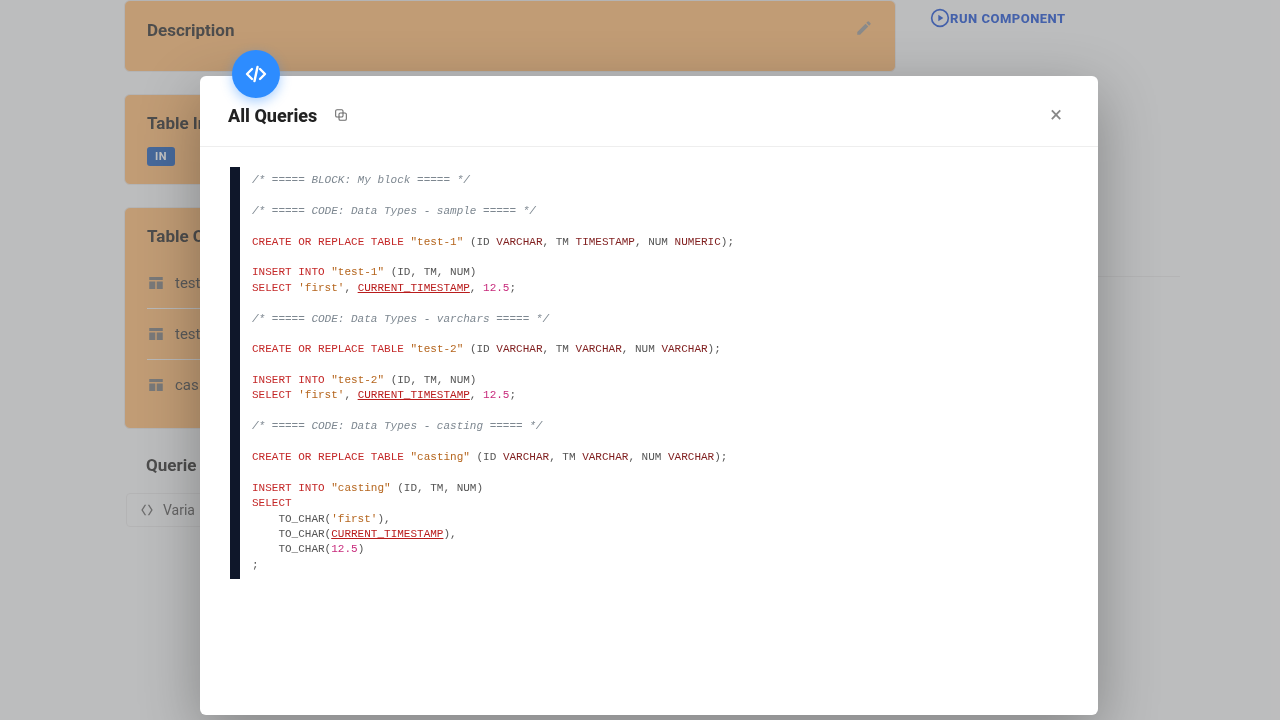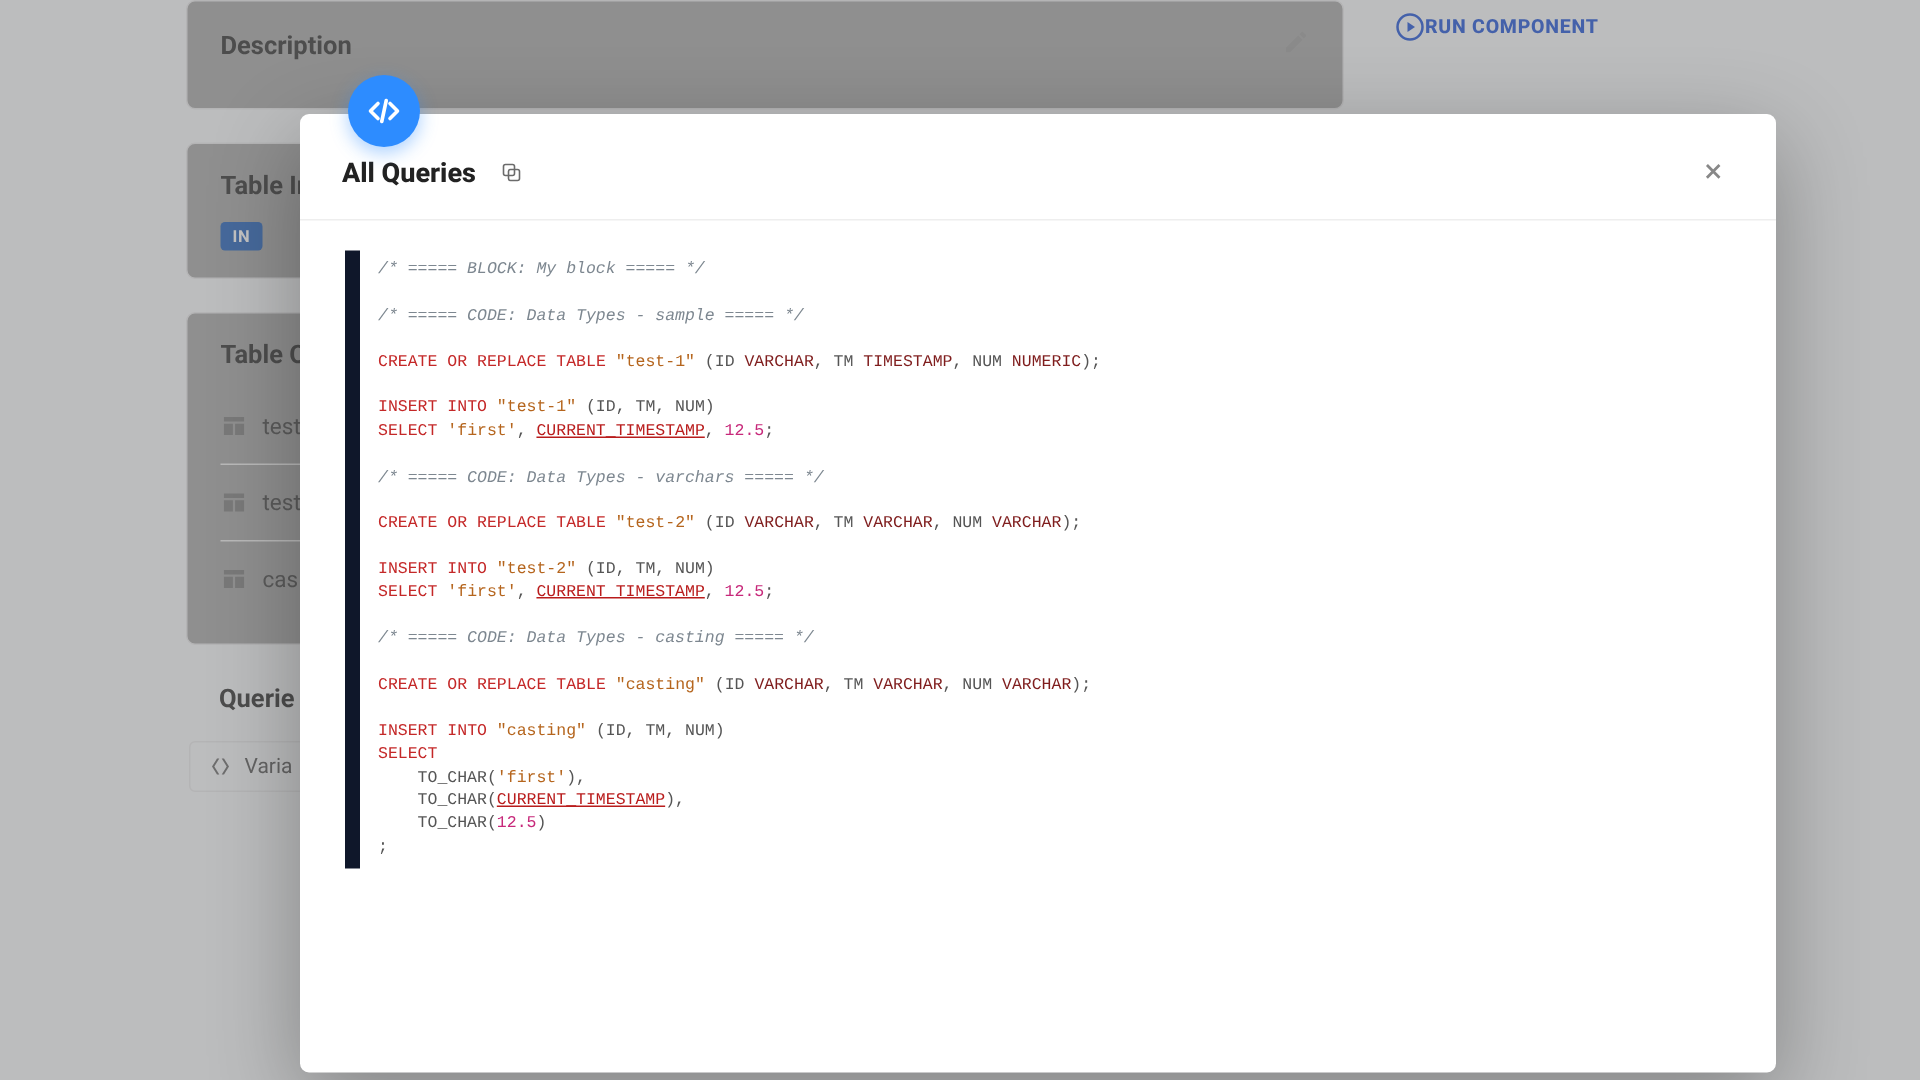--- a/index.html
+++ b/index.html
@@ -1,19 +1,19 @@
 <!DOCTYPE html>
 <html><head>
 <meta charset="utf-8">
 <style>
   * { box-sizing: border-box; margin: 0; padding: 0; }
   html, body { width: 1280px; height: 720px; overflow: hidden; font-family: -apple-system, BlinkMacSystemFont, "Segoe UI", Roboto, sans-serif; background: #f5f6f8; }
   .page { position: relative; width: 1280px; height: 720px; }
   .bg { filter: none; }
-  .card { background: #a3a3a3; border: 1px solid #e6e6e8; border-radius: 6px; padding: 18px 22px; margin-bottom: 22px; }
+  .card { background: #fdba74; border: 1px solid #e6e6e8; border-radius: 6px; padding: 18px 22px; margin-bottom: 22px; }
   .card-header { font-size: 17px; font-weight: 700; color: #2a2a2a; margin-bottom: 12px; display:flex; align-items:center; justify-content:space-between;}
   .left-col { position: absolute; left: 124px; top: 0; width: 772px; }
   .right-col { position: absolute; left: 920px; top: 0; width: 260px; }
   .in-badge { display:inline-block; background:#1e5eb8; color:#fff; font-size:11px; font-weight:700; letter-spacing:0.5px; padding:3px 8px; border-radius:3px; }
   .tbl-row { display:flex; align-items:center; gap:10px; padding:16px 0; color:#444; font-size:15px; }
   .tbl-row + .tbl-row { border-top: 1px solid #eee; }
   .ico-grid { width:18px; height:18px; display:inline-block; }
   .ico-grid svg { width:18px; height:18px; fill:#7a7a7a; }
   .right-act { display:flex; align-items:center; padding:8px 10px; font-size:14px; }
   .right-act .lbl { color:#333; }
@@ -24,21 +24,21 @@
   .side-head { font-size:13px; color:#8a8a8a; padding:6px 10px; }
   .side-item { padding:8px 10px; }
   .side-item .t1 { font-size:14px; color:#333; }
   .side-item .t2 { font-size:12px; color:#8a8a8a; margin-top:2px; }
   .queries-h { font-size:17px; font-weight:700; color:#2a2a2a; }
   .var-chip { display:inline-flex; align-items:center; gap:8px; border:1px solid #e6e6e8; border-radius:4px; padding:8px 12px; font-size:14px; color:#555; }
   .edit-ico svg { width:18px; height:18px; fill:#999; }
 
   
   .overlay { position:absolute; inset:0; background:rgba(120,120,120,0.45); }
-  .modal { position:absolute; left:200px; top:76px; width:984px; background:#fff; border-radius:6px; box-shadow:0 18px 60px rgba(0,0,0,0.3); overflow:hidden; }
+  .modal { position:absolute; left:200px; top:76px; width:898px; background:#fff; border-radius:6px; box-shadow:0 18px 60px rgba(0,0,0,0.3); overflow:hidden; }
   .modal-head { display:flex; align-items:center; justify-content:space-between; padding:24px 28px 16px 28px; border-bottom:1px solid #eee; }
   .modal-title-wrap { display:flex; align-items:center; gap:14px; }
   .modal-title { font-size:18px; font-weight:800; color:#222; }
   .copy-btn { width:20px; height:20px; display:flex; align-items:center; justify-content:center; cursor:pointer; }
   .copy-btn svg { width:16px; height:16px; stroke:#6b6b6b; fill:none; stroke-width:1.6; }
   .close-btn { font-size:22px; color:#888; cursor:pointer; padding:4px 8px; line-height:1; }
   .circle-badge { position:absolute; left:232px; top:50px; width:48px; height:48px; background:#2d8cff; border-radius:50%; display:flex; align-items:center; justify-content:center; z-index:3; box-shadow:0 4px 12px rgba(45,140,255,0.4); }
   .circle-badge svg { width:24px; height:24px; }
   .code-wrap { padding:20px 22px 22px 30px; height:568px; overflow:hidden; }
   .code-block { border-left:10px solid #0f172a; padding:6px 0 6px 12px; font-family: "SFMono-Regular", Consolas, "Liberation Mono", Menlo, monospace; font-size:11px; line-height:1.40; color:#444; white-space:pre; }

